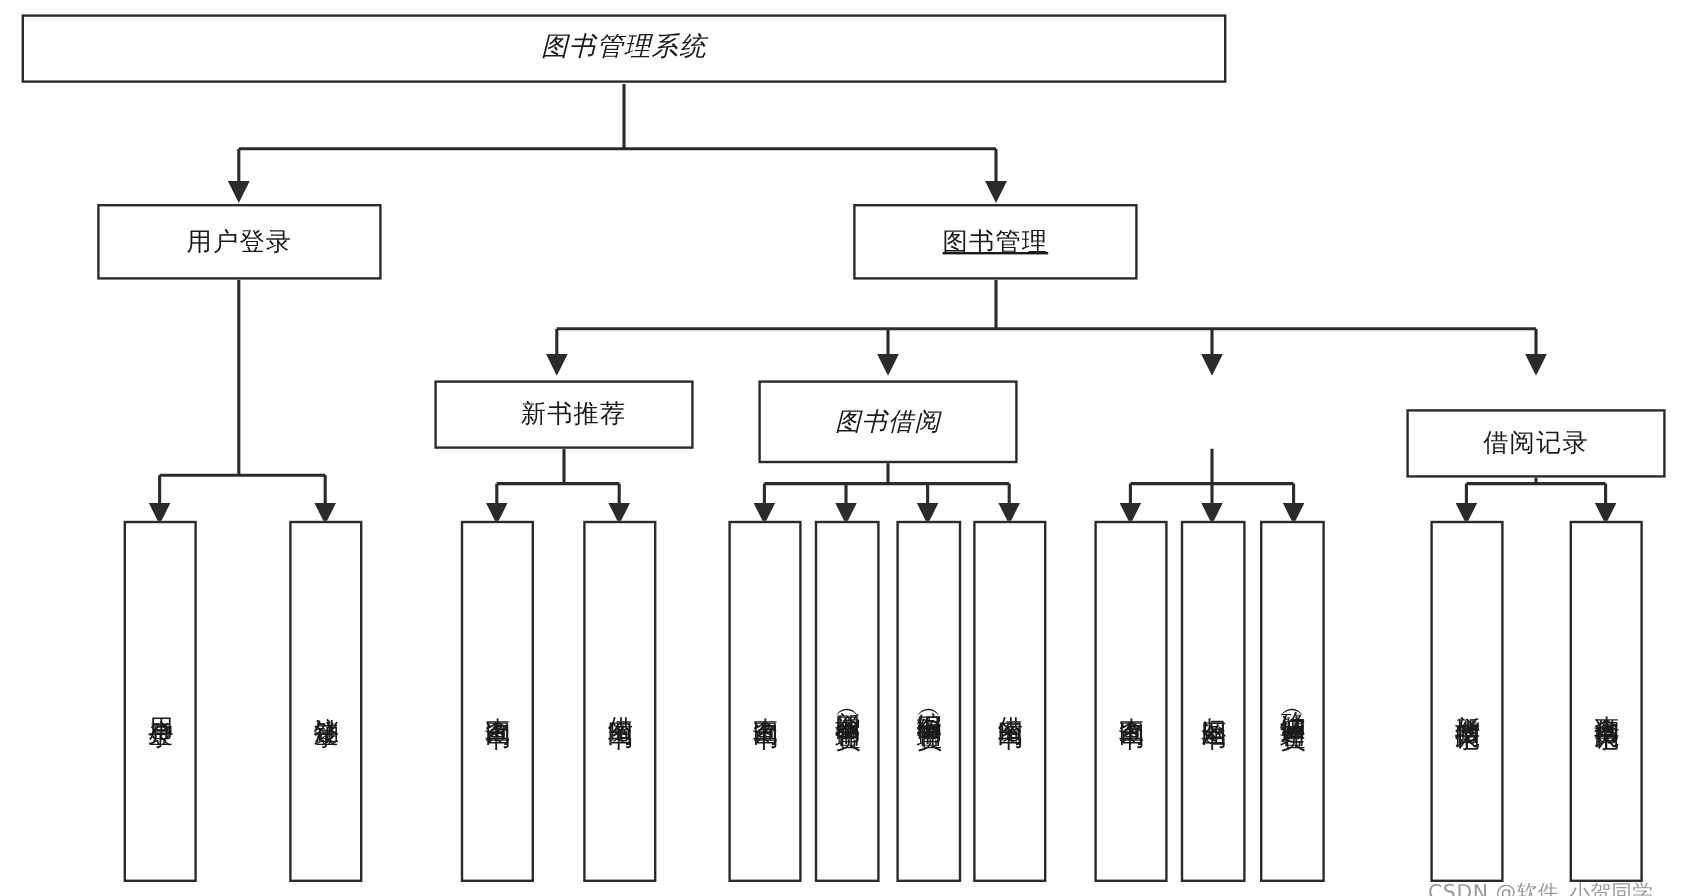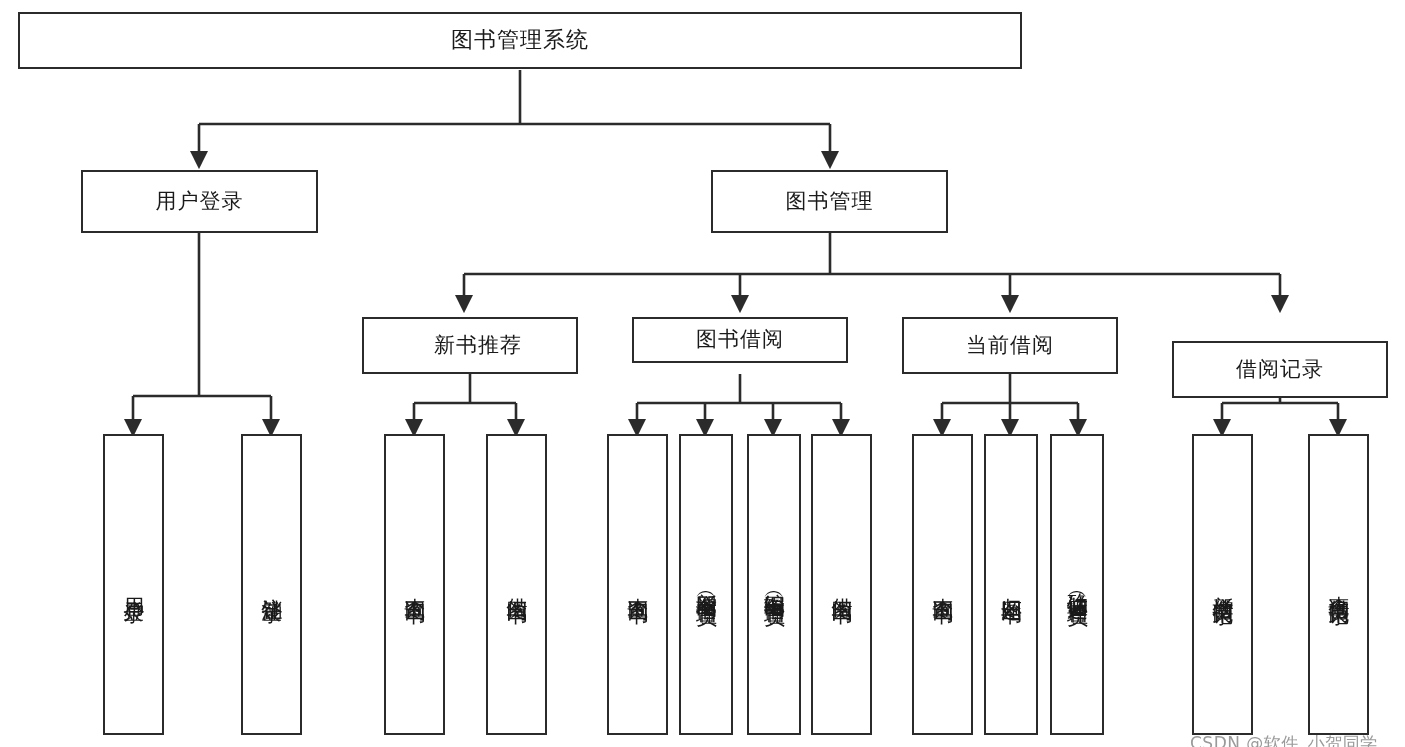--- a/index.html
+++ b/index.html
@@ -52,20 +52,21 @@
   }
   .node.vert > .vtext {
     writing-mode: vertical-rl;
     text-orientation: upright;
     display: block;
     max-height: 100%;
     text-align: center;
   }
   .node.root {
     font-size: 22px;
+    font-style: italic;
   }
   .watermark {
     position: absolute;
     font-size: 17px;
     color: #9a9a9a;
     letter-spacing: 0.5px;
     white-space: nowrap;
     user-select: none;
   }
 </style>
@@ -125,27 +126,26 @@
       <path d="M 1222 403 L 1222 428" marker-end="url(#arrow)"></path>
       <path d="M 1338 403 L 1338 428" marker-end="url(#arrow)"></path>
 
     </g>
   </svg>
 
   <div class="node horiz root" style="left:18px; top:12px; width:1004px; height:57px;">图书管理系统</div>
 
   <div class="node horiz" style="left:81px; top:170px; width:237px; height:63px;">用户登录</div>
 
-  <div class="node horiz" style="left:711px; top:170px; width:237px; height:63px;">图书管理</div>
+  <div class="node horiz" style="left:711px; top:170px; width:237px; height:63px;text-decoration:underline;">图书管理</div>
 
   <div class="node horiz" style="left:362px; top:317px; width:216px; height:57px;padding-left:16px;">新书推荐</div>
 
-  <div class="node horiz" style="left:632px; top:317px; width:216px; height:46px;">图书借阅</div>
-
-  <div class="node horiz" style="left:902px; top:317px; width:216px; height:57px;">当前借阅</div>
+  <div class="node horiz" style="left:632px; top:317px; width:216px; height:69px;font-style:italic;">图书借阅</div>
+
 
   <div class="node horiz" style="left:1172px; top:317px; width:216px; height:57px;margin-top:24px;">借阅记录</div>
 
   <div class="node vert" style="left:103px; top:434px; width:61px; height:301px;">
     <span class="vtext">用户登录</span>
   </div>
 
   <div class="node vert" style="left:241px; top:434px; width:61px; height:301px;">
     <span class="vtext">注销登录</span>
   </div>

